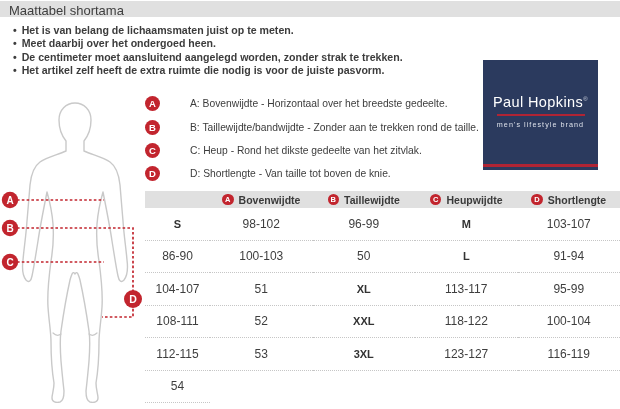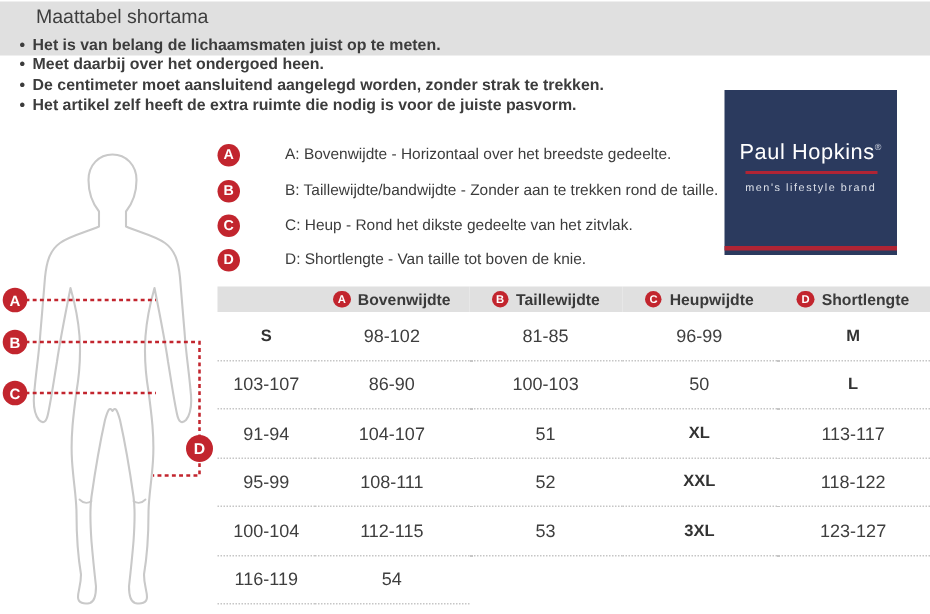--- a/index.html
+++ b/index.html
@@ -13,24 +13,24 @@
     background: #ffffff;
     overflow: hidden;
   }
 
   
   .titlebar {
     position: absolute;
     left: 0; top: 1;
     top: 1px;
     width: 620px;
-    height: 36px;
+    height: 16px;
     background: #e0e0e0;
     line-height: 20px;
-    padding-left: 24px;
+    padding-left: 9px;
     font-size: 13px;
     color: #3e3e3e;
   }
 
   
   .bullets {
     position: absolute;
     left: 13px;
     top: 24px;
     list-style: none;
@@ -259,21 +259,20 @@
       <span class="marker-circle">C</span>
       <span>Heupwijdte</span>
     </div>
     <div class="thead">
       <span class="marker-circle">D</span>
       <span>Shortlengte</span>
     </div>
 
     <div class="cell size">S</div>
     <div class="cell">98-102</div>
-    <div class="cell">81-85</div>
     <div class="cell">96-99</div>
 
     <div class="cell size">M</div>
     <div class="cell">103-107</div>
     <div class="cell">86-90</div>
     <div class="cell">100-103</div>
     <div class="cell">50</div>
 
     <div class="cell size">L</div>
     <div class="cell">91-94</div>

